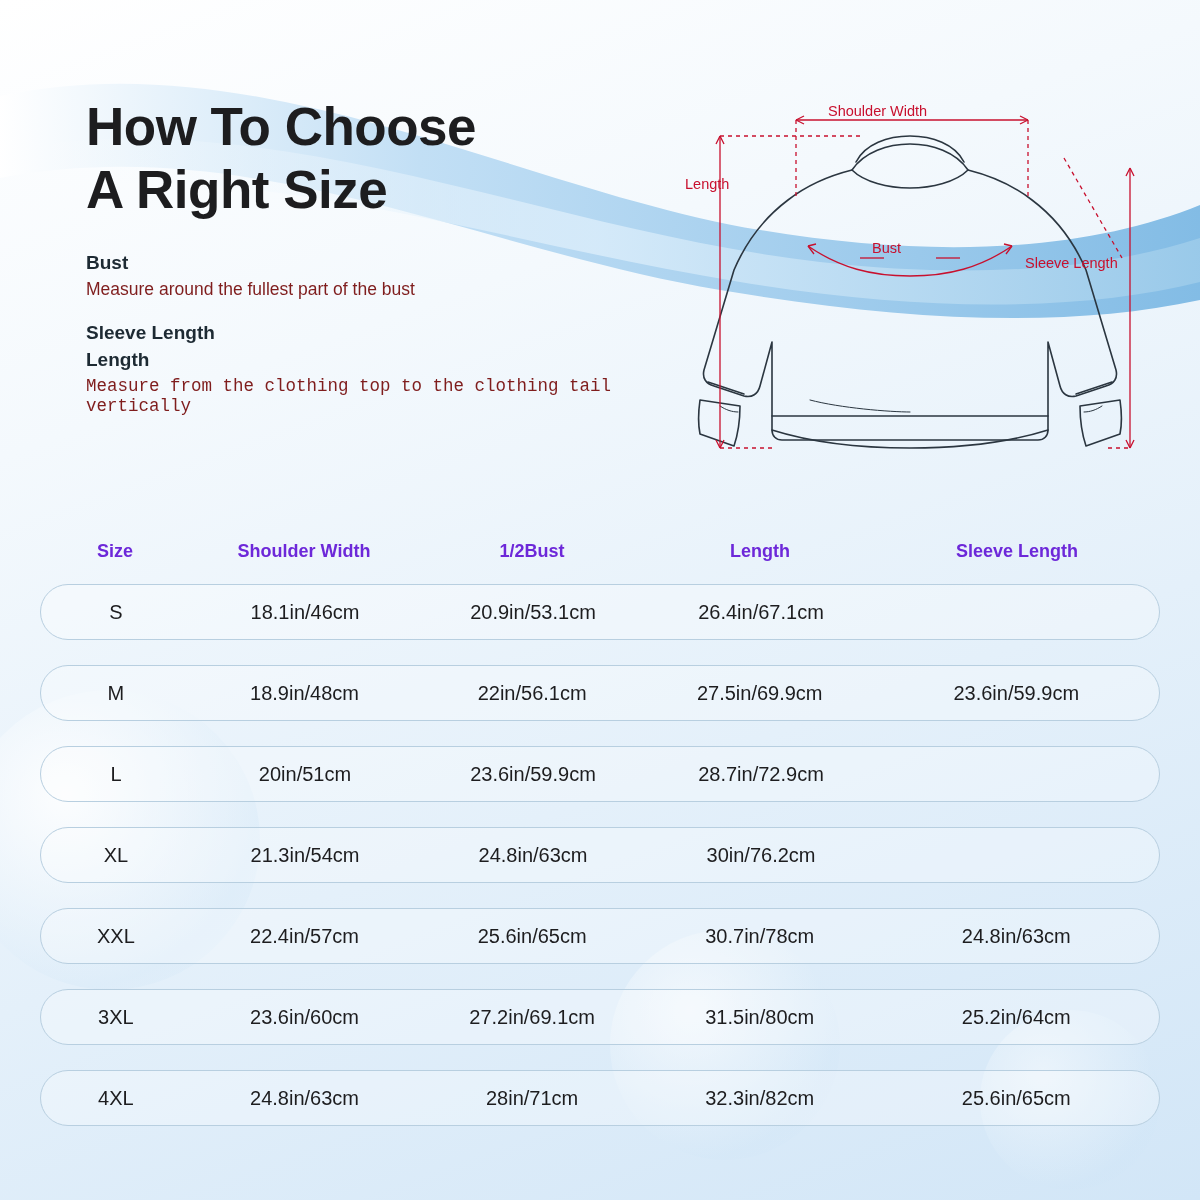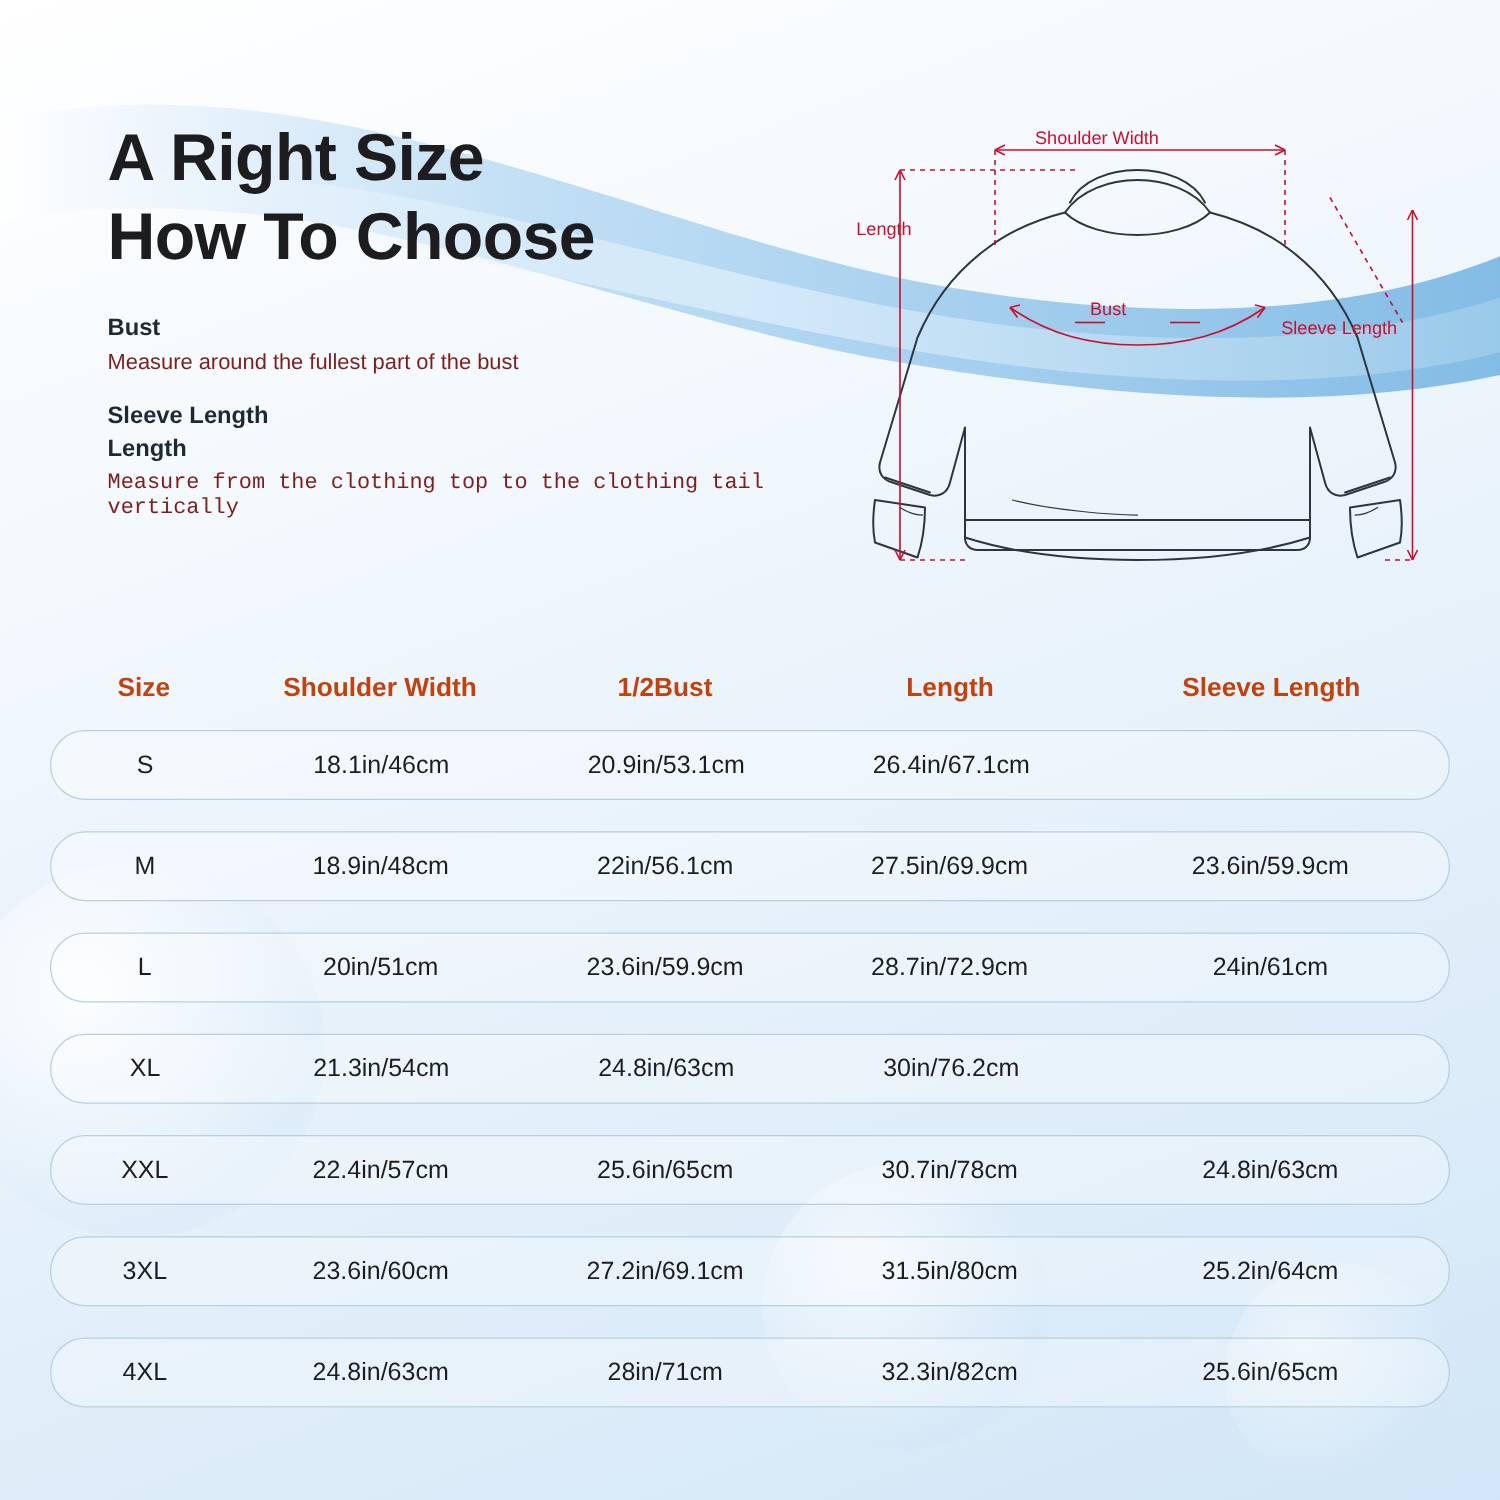--- a/index.html
+++ b/index.html
@@ -67,23 +67,23 @@
 
   
   .table { position: absolute; left: 0; top: 518px; width: 1200px; }
   .thead {
     display: flex;
     padding: 0 40px;
     height: 66px;
     align-items: center;
   }
   .th {
-    font-size: 21px;
+    font-size: 18px;
     font-weight: bold;
-    color: #c2410c;
+    color: #6d28d9;
     text-align: center;
   }
   .row {
     display: flex;
     align-items: center;
     height: 56px;
     margin: 0 40px 25px 40px;
     border: 1px solid #b8cfe0;
     border-radius: 28px;
     background: rgba(255,255,255,0.30);
@@ -119,22 +119,22 @@
     <path d="M0,96 C260,40 520,190 760,230 C940,260 1090,250 1200,205 L1200,300 C1060,330 900,320 720,290 C480,250 250,130 0,178 Z" fill="url(#sw1)"></path>
     <path d="M0,150 C280,100 540,230 820,262 C980,280 1110,268 1200,238 L1200,282 C1080,312 920,312 740,282 C470,238 240,150 0,196 Z" fill="url(#sw2)"></path>
   </svg>
   <div class="blob blob1"></div>
   <div class="blob blob2"></div>
   <div class="blob blob3"></div>
 </div>
 
 <div class="header">
   <div class="title">
+    <div>How To Choose</div>
     <div>A Right Size</div>
-    <div>How To Choose</div>
   </div>
 
   <div class="defs">
     <div class="def-term">Bust</div>
     <div class="def-desc">Measure around the fullest part of the bust</div>
     <div class="def-term">Sleeve Length</div>
     <div class="def-term">Length</div>
     <div class="def-desc">Measure from the clothing top to the clothing tail vertically</div>
   </div>
 
@@ -234,21 +234,20 @@
     <div class="td c1">18.9in/48cm</div>
     <div class="td c2">22in/56.1cm</div>
     <div class="td c3">27.5in/69.9cm</div>
     <div class="td c4">23.6in/59.9cm</div>
   </div>
   <div class="row">
     <div class="td c0">L</div>
     <div class="td c1">20in/51cm</div>
     <div class="td c2">23.6in/59.9cm</div>
     <div class="td c3">28.7in/72.9cm</div>
-    <div class="td c4">24in/61cm</div>
   </div>
   <div class="row">
     <div class="td c0">XL</div>
     <div class="td c1">21.3in/54cm</div>
     <div class="td c2">24.8in/63cm</div>
     <div class="td c3">30in/76.2cm</div>
   </div>
   <div class="row">
     <div class="td c0">XXL</div>
     <div class="td c1">22.4in/57cm</div>

